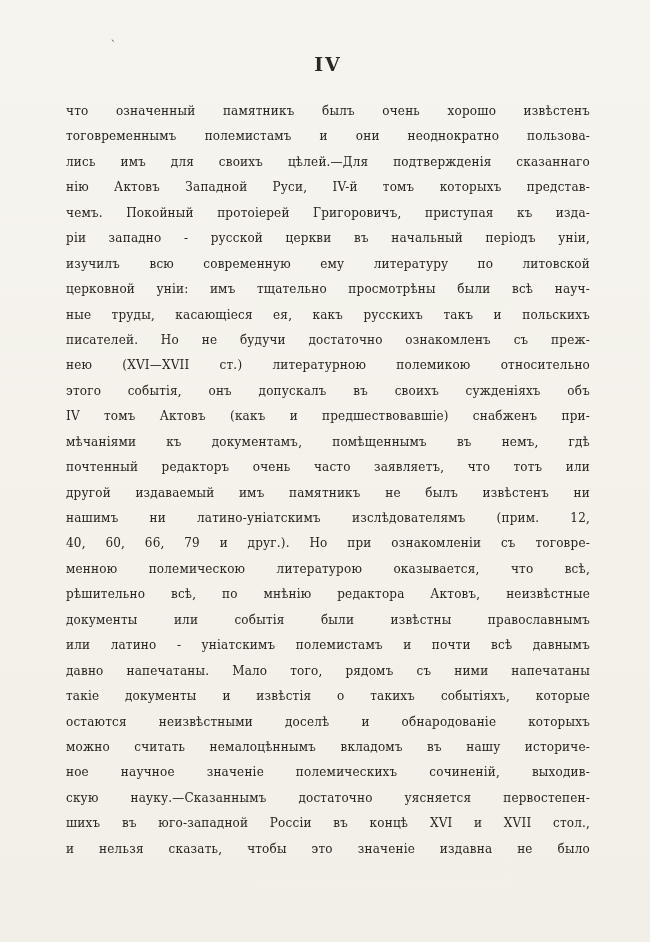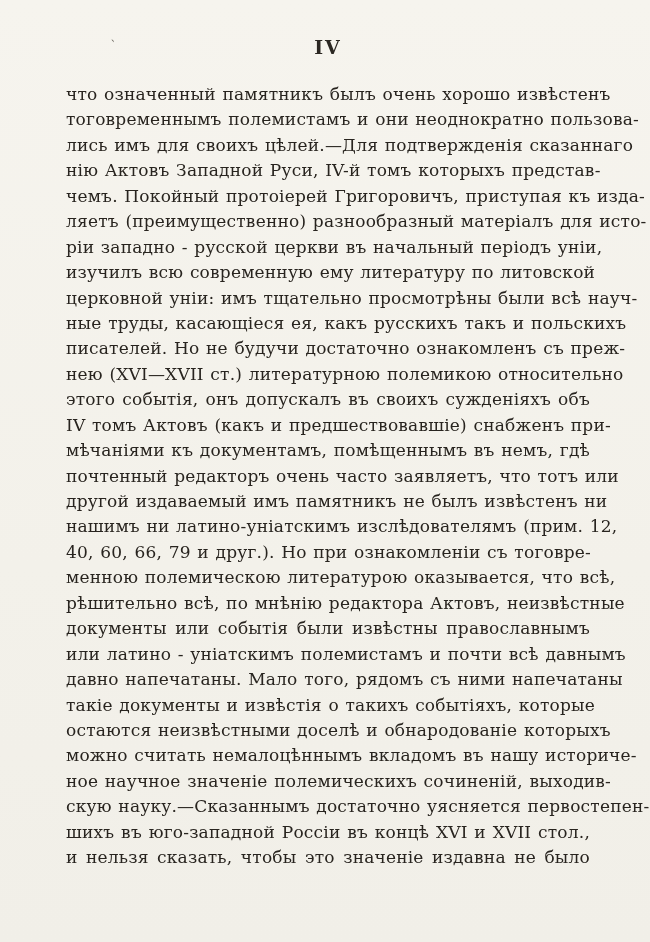--- a/index.html
+++ b/index.html
@@ -28,24 +28,24 @@
     color: #6b675f;
     transform: rotate(12deg);
     user-select: none;
   }
   .page-number {
     text-align: center;
     font-size: 19px;
     letter-spacing: 2px;
     font-weight: bold;
     color: #2b2722;
-    margin: 6px 0 24px 0;
+    margin: 23px 0 24px 0;
   }
   .text-block {
-    font-size: 17px;
+    font-size: 12px;
     letter-spacing: 0.2px;
     word-spacing: 1px;
   }
   .line {
     height: 25.45px;
     line-height: 25.45px;
     text-align: justify;
     text-align-last: justify;
     white-space: nowrap;
   }
@@ -55,21 +55,20 @@
 
 <div class="page">
   <span class="scan-artifact">ˏ</span>
   <div class="page-number">IV</div>
   <div class="text-block">
     <div class="line">что означенный памятникъ былъ очень хорошо извѣстенъ</div>
     <div class="line">тоговременнымъ полемистамъ и они неоднократно пользова-</div>
     <div class="line">лись имъ для своихъ цѣлей.—Для подтвержденія сказаннаго</div>
     <div class="line">нію Актовъ Западной Руси, IV-й томъ которыхъ представ-</div>
     <div class="line">чемъ. Покойный протоіерей Григоровичъ, приступая къ изда-</div>
-    <div class="line">ляетъ (преимущественно) разнообразный матеріалъ для исто-</div>
     <div class="line">ріи западно - русской церкви въ начальный періодъ уніи,</div>
     <div class="line">изучилъ всю современную ему литературу по литовской</div>
     <div class="line">церковной уніи: имъ тщательно просмотрѣны были всѣ науч-</div>
     <div class="line">ные труды, касающіеся ея, какъ русскихъ такъ и польскихъ</div>
     <div class="line">писателей. Но не будучи достаточно ознакомленъ съ преж-</div>
     <div class="line">нею (XVI—XVII ст.) литературною полемикою относительно</div>
     <div class="line">этого событія, онъ допускалъ въ своихъ сужденіяхъ объ</div>
     <div class="line">IV томъ Актовъ (какъ и предшествовавшіе) снабженъ при-</div>
     <div class="line">мѣчаніями къ документамъ, помѣщеннымъ въ немъ, гдѣ</div>
     <div class="line">почтенный редакторъ очень часто заявляетъ, что тотъ или</div>

